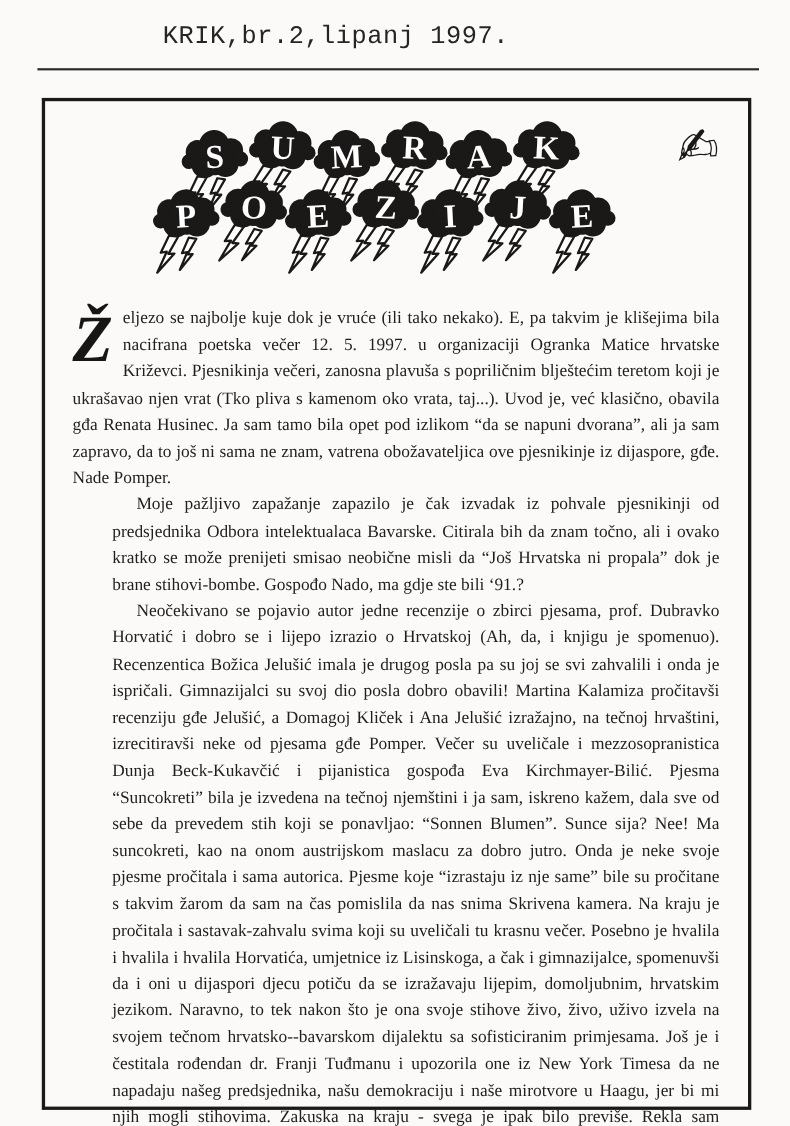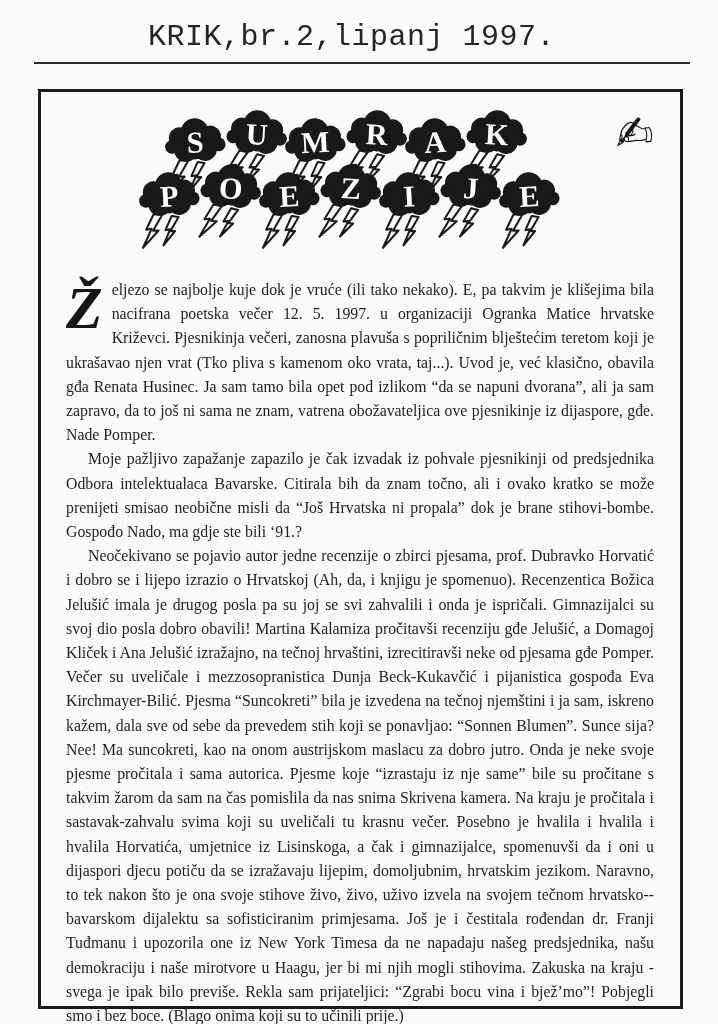--- a/index.html
+++ b/index.html
@@ -4,21 +4,21 @@
 <style>
   html,body{margin:0;padding:0;}
   body{
     width:718px;height:1024px;position:relative;overflow:hidden;
     background:#fbfaf8;color:#1b1918;
     font-family:"Liberation Serif",serif;
   }
   .masthead{
     position:absolute;left:148px;top:20px;
     font-family:"Liberation Mono",monospace;
-    font-size:30px;letter-spacing:.5px;color:#262524;
+    font-size:23px;letter-spacing:.5px;color:#262524;
   }
   .masthead-rule{
     position:absolute;left:34px;top:62px;width:656px;height:0;
     border-top:2px solid #2b2a28;
   }
   .content-box{
     position:absolute;left:38px;top:89px;width:645px;height:920px;
     box-sizing:border-box;border:3px solid #1a1918;
     padding:12px 26px 0 25px;background:#fbfaf8;
   }
@@ -34,21 +34,21 @@
   .cloud-letter{display:inline-block;width:66px;height:94px;margin:0 -3px;}
   .cloud-letter svg{display:block;}
   .title-row .cloud-letter:nth-child(odd){transform:translateY(7px) rotate(-3deg);}
   .title-row .cloud-letter:nth-child(even){transform:translateY(-1px) rotate(3deg);}
   .article-text{
     margin-top:26px;
     font-size:15.8px;line-height:24.2px;text-align:justify;
     color:#201e1c;
   }
   .article-text p{margin:0;}
-  .article-text p.indented{text-indent:22px;}
+  .article-text p.indented{text-indent:22px;margin-left:36px;}
   .dropcap{
     float:left;
     font-family:"Liberation Serif",serif;
     font-weight:bold;font-style:italic;
     font-size:60px;line-height:.92;
     margin:3px 9px 0 0;color:#181614;
   }
 </style>
 </head>
 <body>

